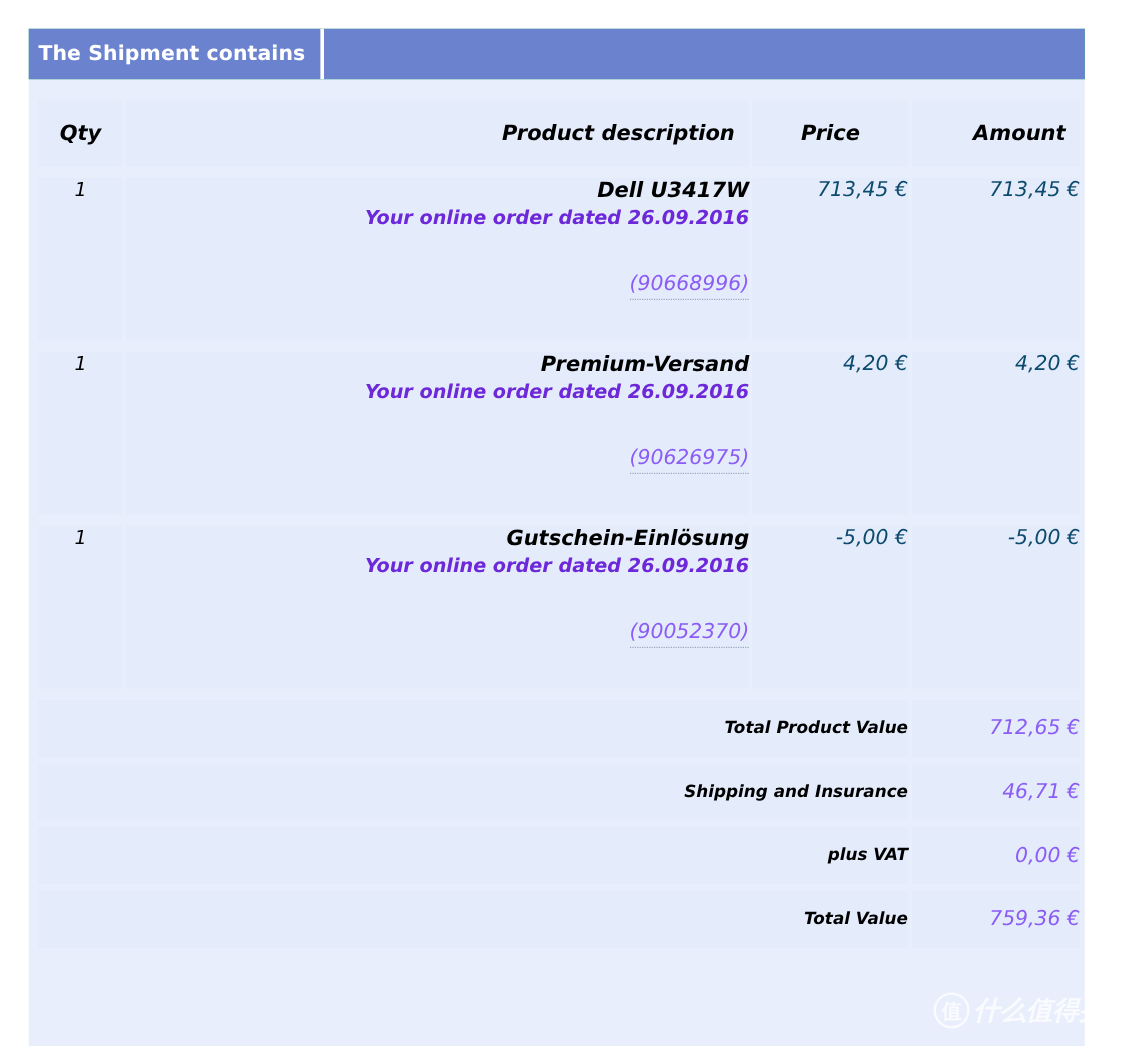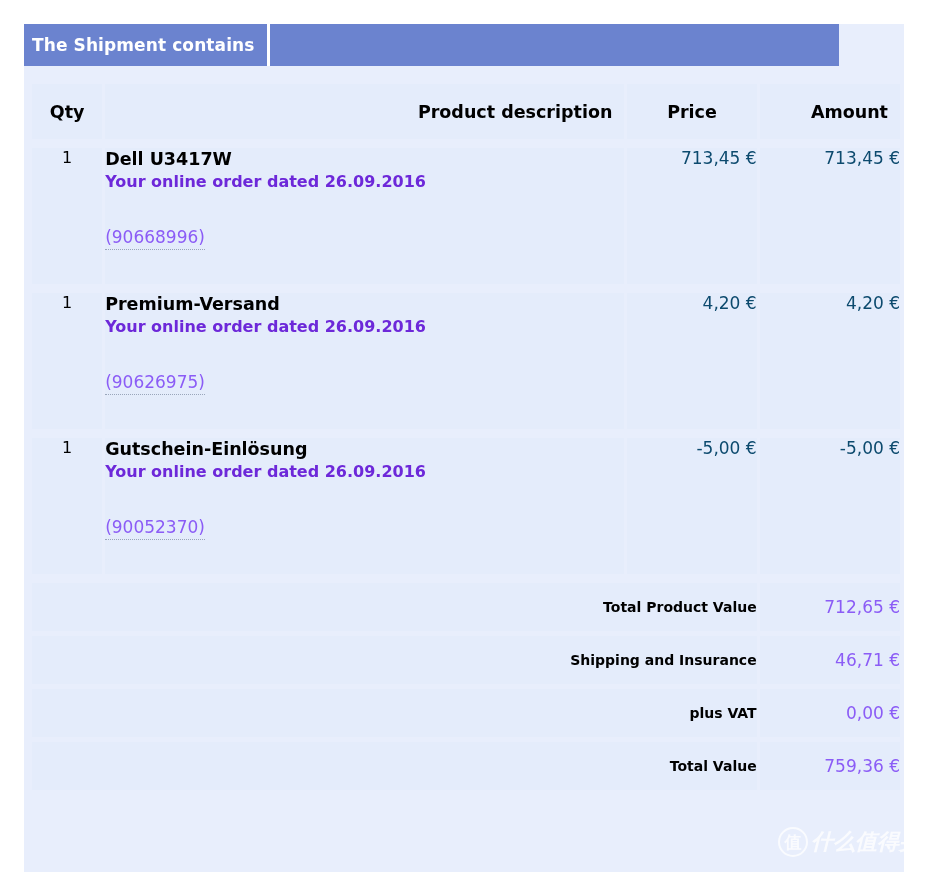--- a/index.html
+++ b/index.html
@@ -31,21 +31,21 @@
     height: 848px;
     background: #e8eefc;
     box-sizing: border-box;
   }
 
   
   .tabstrip {
     position: absolute;
     left: 0;
     top: 0;
-    width: 815px;
+    width: 880px;
     height: 42px;
     background: #22c55e;
     display: flex;
     align-items: stretch;
   }
   .tab-active {
     width: 246px;
     background: #6b83cf;
     display: flex;
     align-items: center;
@@ -74,20 +74,21 @@
     padding: 18px 0 0 0;
     box-sizing: border-box;
   }
 
   table.invoice {
     border-collapse: separate;
     border-spacing: 3px 0;
     width: 874px;
     margin-left: 5px;
     table-layout: fixed;
+    font-style: italic;
   }
 
   table.invoice td, table.invoice th {
     background: #e4ecfb;
     padding: 0;
     vertical-align: top;
     box-sizing: border-box;
   }
 
   
@@ -131,21 +132,21 @@
     height: 136px;
   }
   td.qty {
     text-align: center;
     font-size: 16px;
     color: #000;
     padding-top: 22px;
   }
   td.desc {
     padding: 22px 12px 10px 12px;
-    text-align: left;
+    text-align: right;
   }
   .prod-name {
     font-size: 17.5px;
     font-weight: bold;
     color: #000;
     line-height: 1.32;
     white-space: nowrap;
   }
   .prod-order {
     font-size: 16px;

